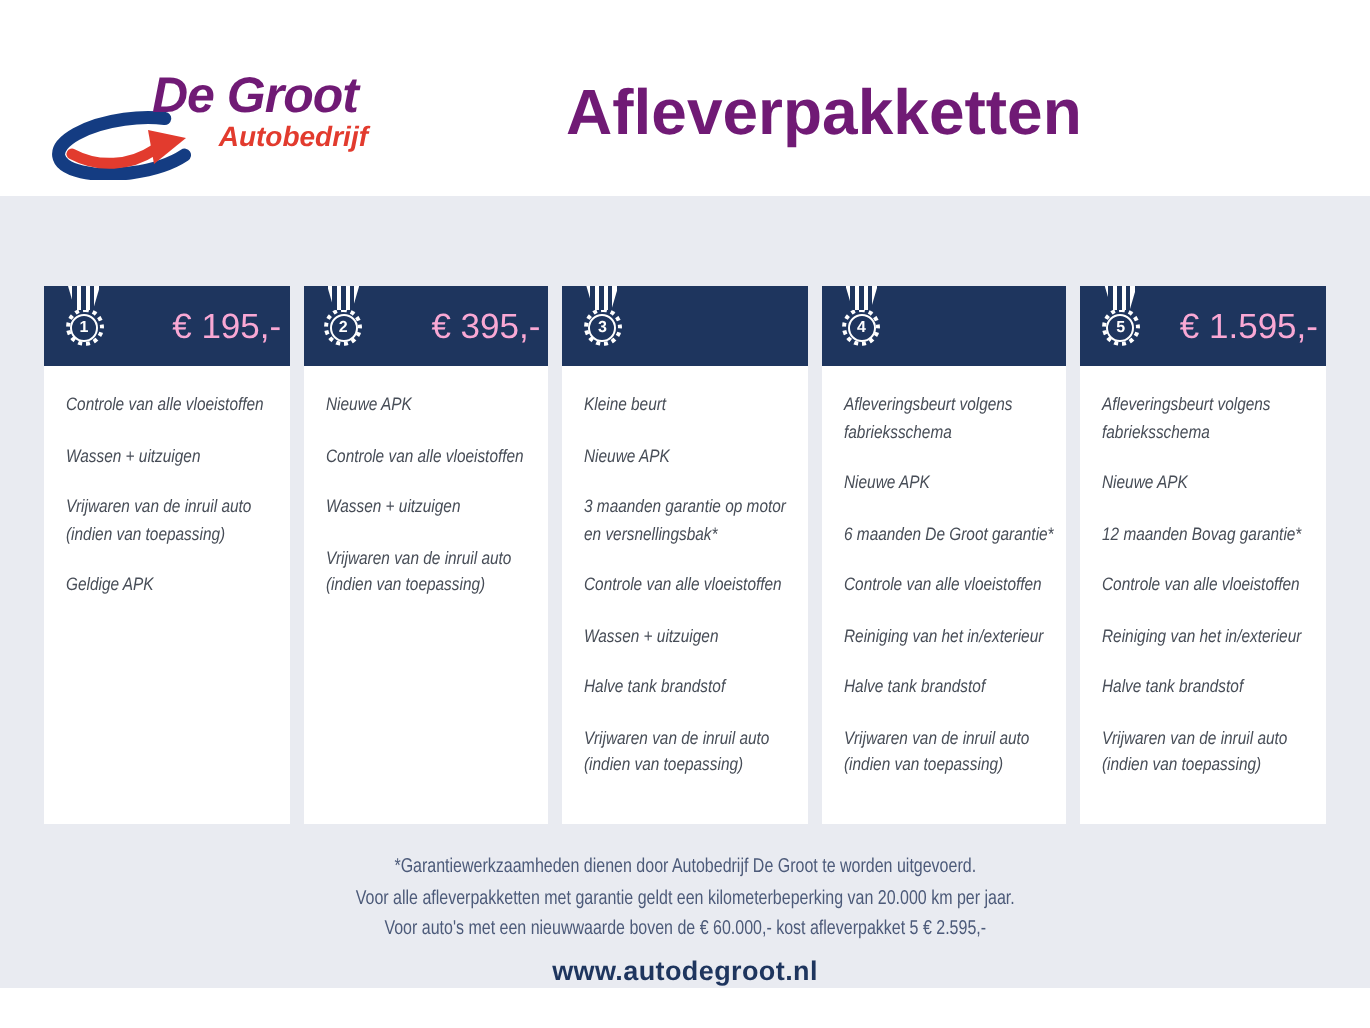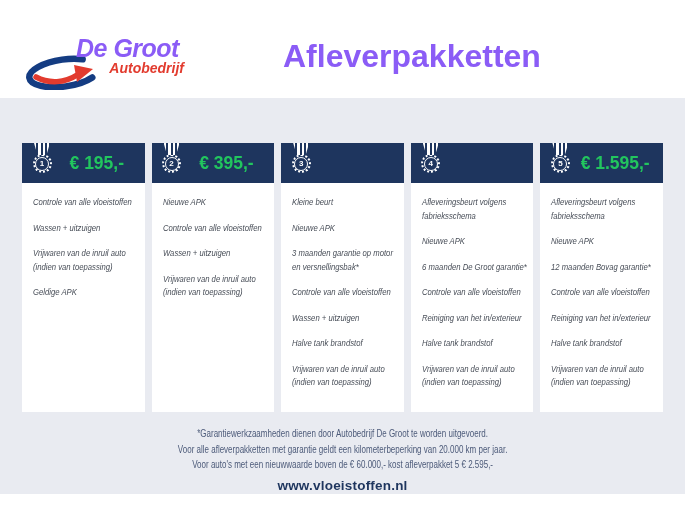--- a/index.html
+++ b/index.html
@@ -4,45 +4,45 @@
 <style>
   html,body{margin:0;padding:0;background:#fff;}
   .page{position:relative;width:685px;height:514px;background:#ffffff;overflow:hidden;
         font-family:"Liberation Sans",sans-serif;}
 
   
   .topbar{position:relative;width:100%;height:98px;background:#ffffff;}
   .logo{position:absolute;left:24px;top:34px;width:150px;height:58px;}
   .logo-icon{position:absolute;left:0;top:20px;width:84px;height:36px;}
   .logo-text{position:absolute;left:30px;top:0;width:132px;text-align:right;}
-  .logo-name{font-size:25px;font-weight:700;font-style:italic;color:#8b5cf6;
+  .logo-name{font-size:25px;font-weight:700;font-style:italic;color:#701a75;
              letter-spacing:-0.5px;text-align:left;padding-left:22px;white-space:nowrap;}
   .logo-sub{font-size:14px;font-weight:700;font-style:italic;color:#e23b2e;
             margin-top:-3px;padding-right:2px;}
   .page-title{position:absolute;left:283px;top:38px;margin:0;font-size:32px;
-              font-weight:600;color:#8b5cf6;letter-spacing:0;white-space:nowrap;}
+              font-weight:600;color:#701a75;letter-spacing:0;white-space:nowrap;}
 
   
   .content{position:relative;width:100%;height:396px;background:#e9ebf1;
            box-sizing:border-box;padding:45px 22px 0 22px;}
 
   .cards{display:flex;gap:7px;height:269px;}
   .card{flex:1 1 0;background:#ffffff;display:flex;flex-direction:column;overflow:hidden;}
   .card-header{height:40px;min-height:40px;background:#1e355e;display:flex;align-items:flex-start;}
   .medal{width:22px;margin-left:9px;display:flex;flex-direction:column;align-items:center;}
   .ribbon{width:16px;height:12px;
           background:repeating-linear-gradient(90deg,#ffffff 0 2.2px,#1e355e 2.2px 4.4px);
           clip-path:polygon(0 0,100% 0,78% 100%,22% 100%);}
   .medal-circle{width:19px;height:19px;margin-top:-1px;border:2px dotted #ffffff;
                 border-radius:50%;display:flex;align-items:center;justify-content:center;
                 box-sizing:border-box;}
   .medal-inner{width:12px;height:12px;border:1px solid #ffffff;border-radius:50%;
                color:#ffffff;font-size:8px;font-weight:700;display:flex;
                align-items:center;justify-content:center;}
-  .price{flex:1;text-align:center;color:#22c55e;font-size:17.5px;font-weight:700;
+  .price{flex:1;text-align:right;color:#f9a8d4;font-size:17.5px;font-weight:400;
          line-height:40px;padding-right:4px;white-space:nowrap;}
 
   .card-body{padding:13px 6px 0 11px;font-style:italic;}
   .pkg-item{font-size:9px;line-height:1.5;color:#474d57;margin-bottom:12px;
             width:117%;transform:scaleX(0.855);transform-origin:0 0;}
 
   
   .disclaimer{margin-top:14px;text-align:center;color:#4c5a79;font-size:10px;
               line-height:15.5px;width:125%;margin-left:-12.5%;
               transform:scaleX(0.8);transform-origin:50% 0;}
@@ -170,16 +170,16 @@
           </div>
   </div>
 </div>
 
     <div class="disclaimer">
       <div>*Garantiewerkzaamheden dienen door Autobedrijf De Groot te worden uitgevoerd.</div>
       <div>Voor alle afleverpakketten met garantie geldt een kilometerbeperking van 20.000 km per jaar.</div>
       <div>Voor auto's met een nieuwwaarde boven de € 60.000,- kost afleverpakket 5 € 2.595,-</div>
     </div>
 
-    <div class="website">www.vloeistoffen.nl</div>
+    <div class="website">www.autodegroot.nl</div>
   </div>
 
 </div>
 
 </body></html>

